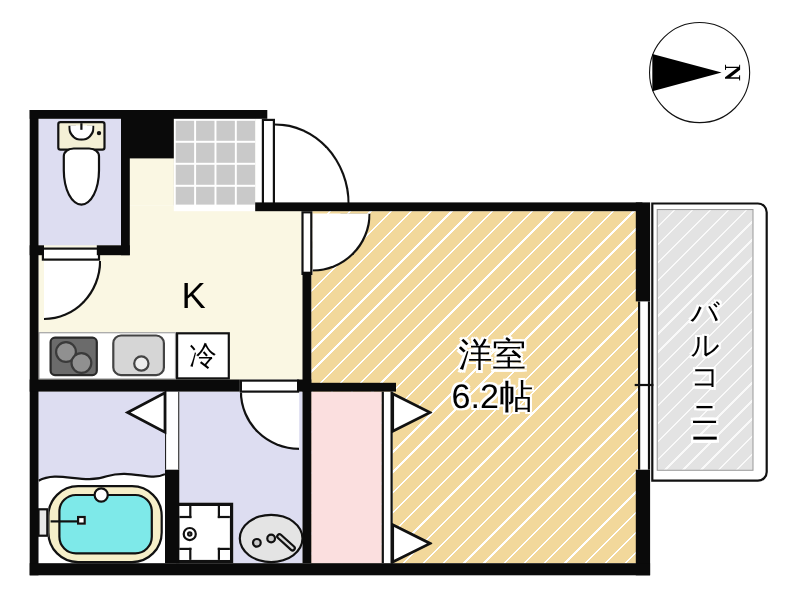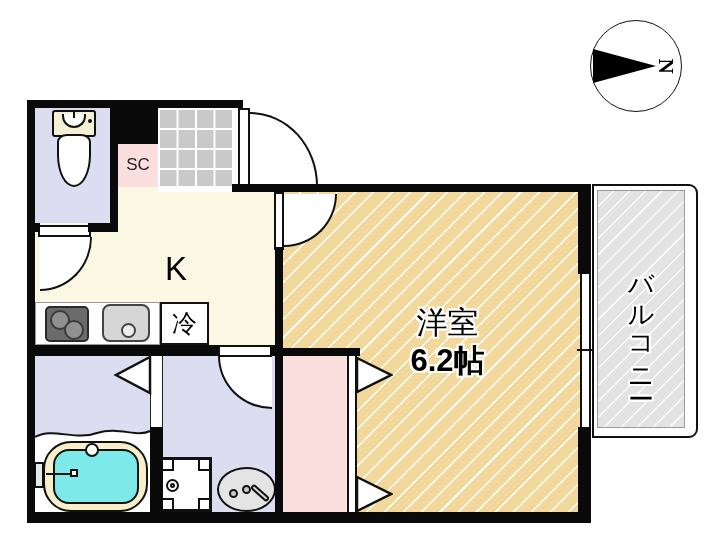--- a/index.html
+++ b/index.html
@@ -28,23 +28,20 @@
 
   <div class="abs floor-kitchen" style="left:35px;top:108px;width:197px;height:79px;"></div>
   <div class="abs floor-kitchen" style="left:35px;top:187px;width:248px;height:161px;"></div>
   <div class="abs hatch-tan" style="left:283px;top:192px;width:297px;height:320px;"></div>
   <div class="abs floor-lav" style="left:163px;top:356px;width:112px;height:156px;"></div>
   <div class="abs floor-lav" style="left:35px;top:356px;width:115px;height:156px;"></div>
   <div class="abs floor-pink" style="left:283px;top:356px;width:64px;height:156px;"></div>
   <div class="abs floor-lav" style="left:35px;top:108px;width:75px;height:115px;"></div>
   <div class="abs tile" style="left:158px;top:108px;width:74px;height:79px;"></div>
   <div class="abs" style="left:158px;top:186px;width:74px;height:6px;background:#fff;"></div>
-  <div class="abs floor-pink ctr" style="left:118px;top:142px;width:40px;height:45px;">
-    <span class="jp" style="font-size:17px;color:#222;">SC</span>
-  </div>
 
   <div class="abs" style="left:35px;top:440px;width:115px;height:72px;background:#fff;"></div>
   <svg class="abs" style="left:35px;top:424px;" width="115" height="18" viewBox="0 0 115 18">
     <path d="M0,13 C18,3 40,17 62,9 C84,2 102,14 115,7 L115,18 L0,18 Z" fill="#ffffff"></path>
     <path d="M0,13 C18,3 40,17 62,9 C84,2 102,14 115,7" fill="none" stroke="#111" stroke-width="2"></path>
   </svg>
 
   <div class="abs" style="left:592px;top:184px;width:106px;height:254px;background:#fff;border:2px solid #111;border-radius:0 9px 9px 0;"></div>
   <div class="abs hatch-gray" style="left:597px;top:190px;width:88px;height:238px;"></div>
   <div class="abs ctr jp outlined" style="left:627px;top:232px;width:30px;height:180px;writing-mode:vertical-rl;text-orientation:mixed;font-size:26px;letter-spacing:3px;">
@@ -135,21 +132,21 @@
   <div class="abs wall" style="left:275px;top:247px;width:8px;height:265px;"></div>
   <div class="abs wall" style="left:275px;top:348px;width:85px;height:8px;"></div>
   <div class="abs wall" style="left:150px;top:427px;width:13px;height:85px;"></div>
 
   <div class="abs ctr jp" style="left:146px;top:250px;width:60px;height:38px;font-size:33px;">
     <span>K</span>
   </div>
   <div class="abs ctr jp outlined" style="left:380px;top:304px;width:135px;height:38px;font-size:31px;">
     <span>洋室</span>
   </div>
-  <div class="abs ctr jp outlined" style="left:380px;top:342px;width:135px;height:38px;font-size:31px;font-weight:bold;">
+  <div class="abs ctr jp outlined" style="left:380px;top:342px;width:135px;height:38px;font-size:31px;">
     <span>6.2帖</span>
   </div>
 
   <div class="abs" style="left:590px;top:20px;width:92px;height:92px;">
     <div class="abs" style="left:0;top:0;width:92px;height:92px;border:1.5px solid #111;border-radius:50%;background:#fff;"></div>
     <div class="abs" style="left:3px;top:29px;width:0;height:0;border-top:17px solid transparent;border-bottom:17px solid transparent;border-left:63px solid #000;"></div>
     <div class="abs ctr" style="left:63px;top:33px;width:26px;height:26px;font-family:'Liberation Serif','DejaVu Serif',serif;font-weight:bold;font-size:21px;transform:rotate(90deg);">
       <span>N</span>
     </div>
   </div>

